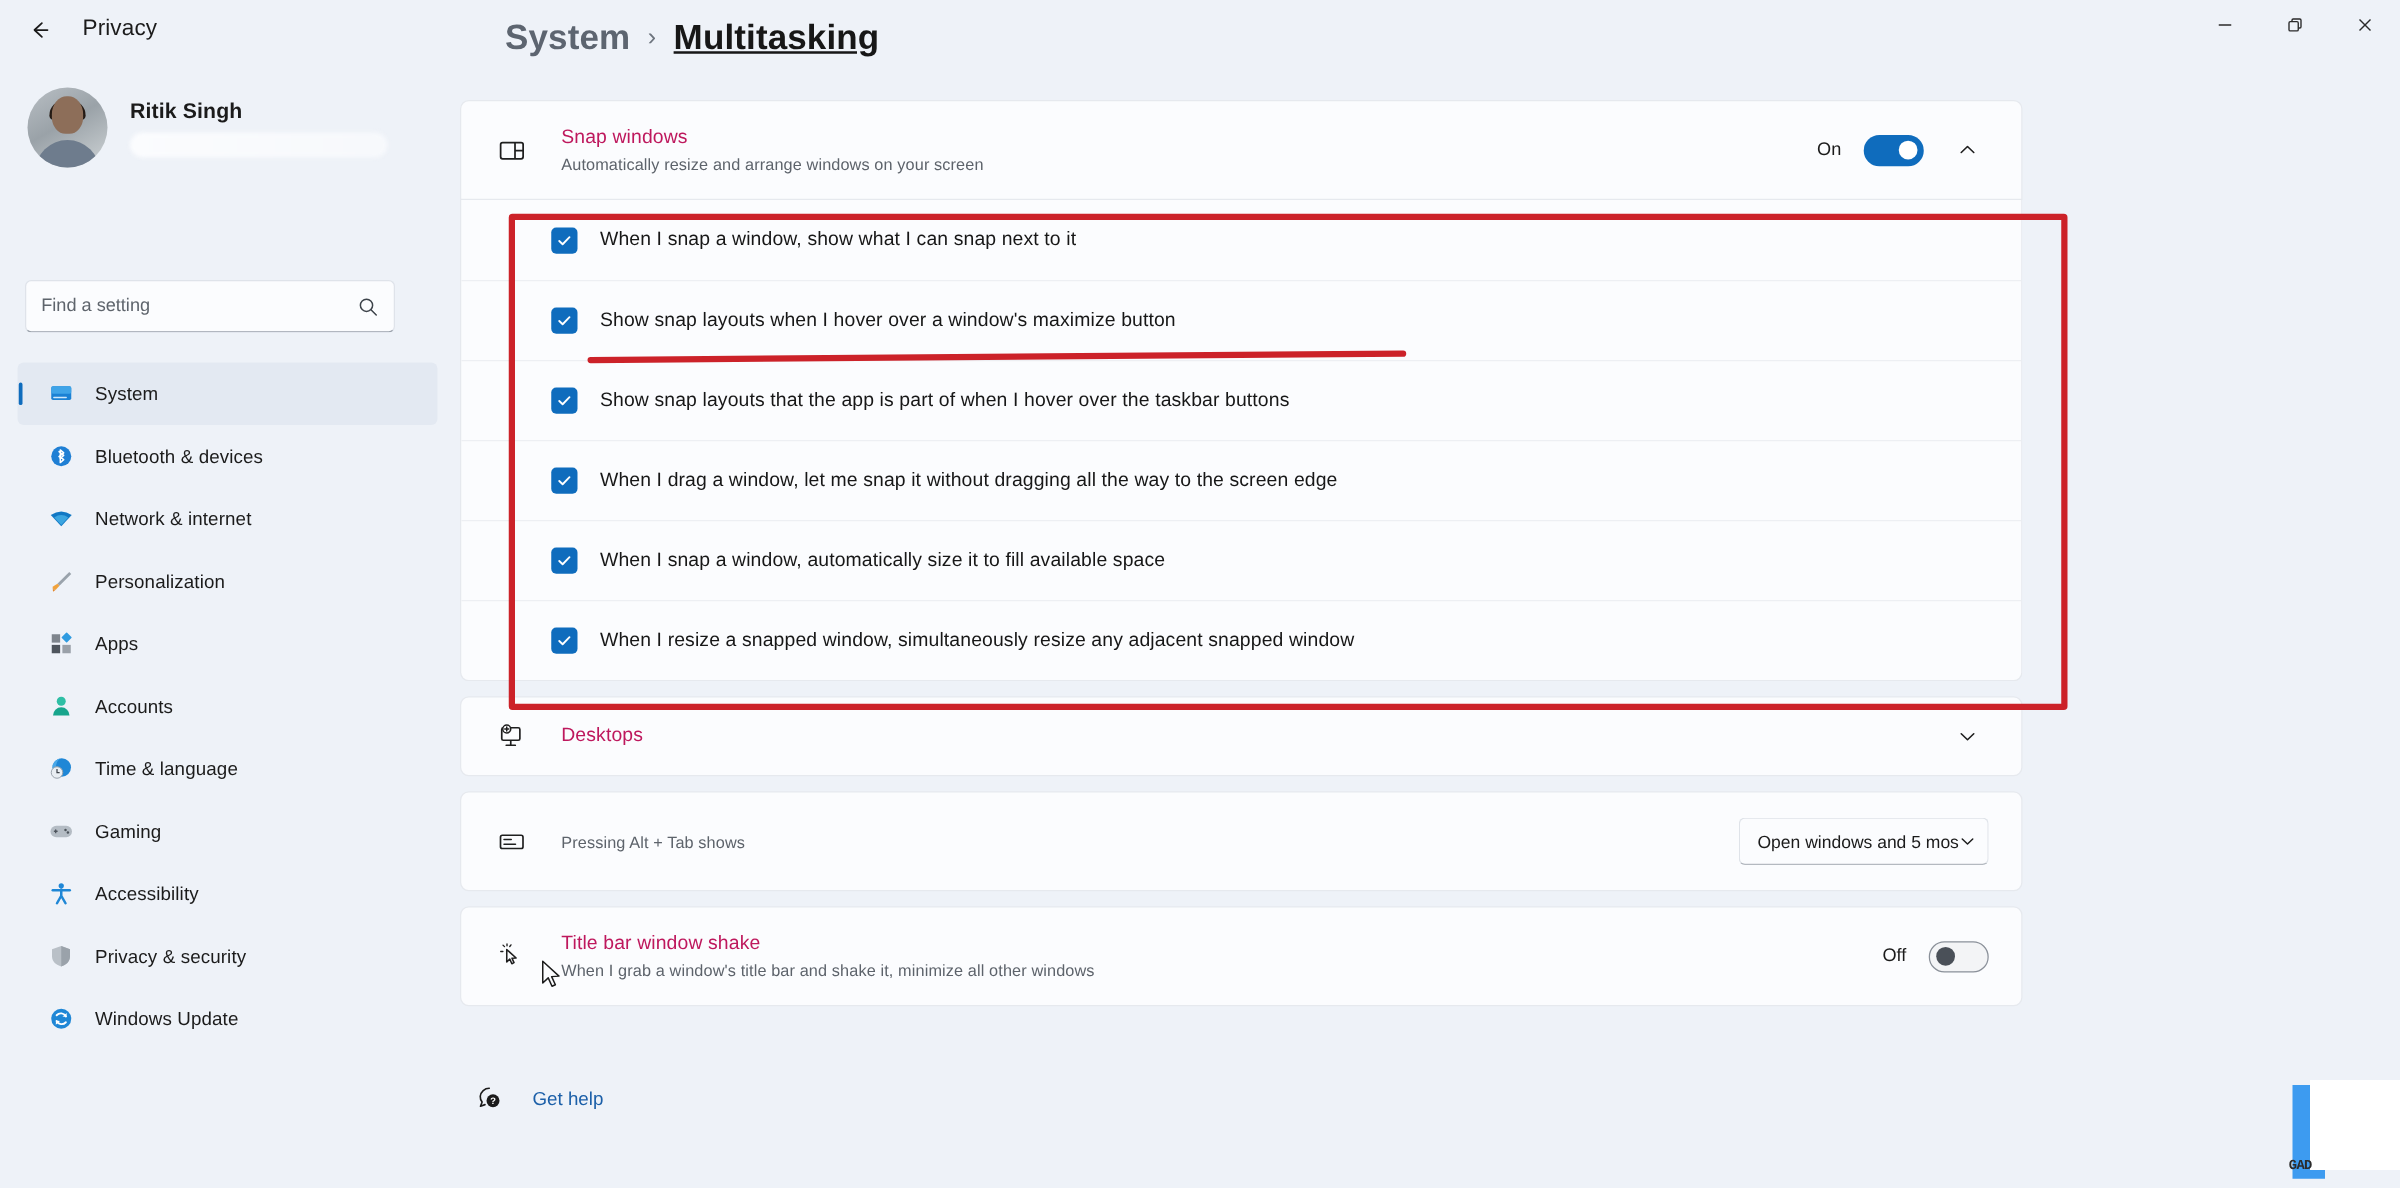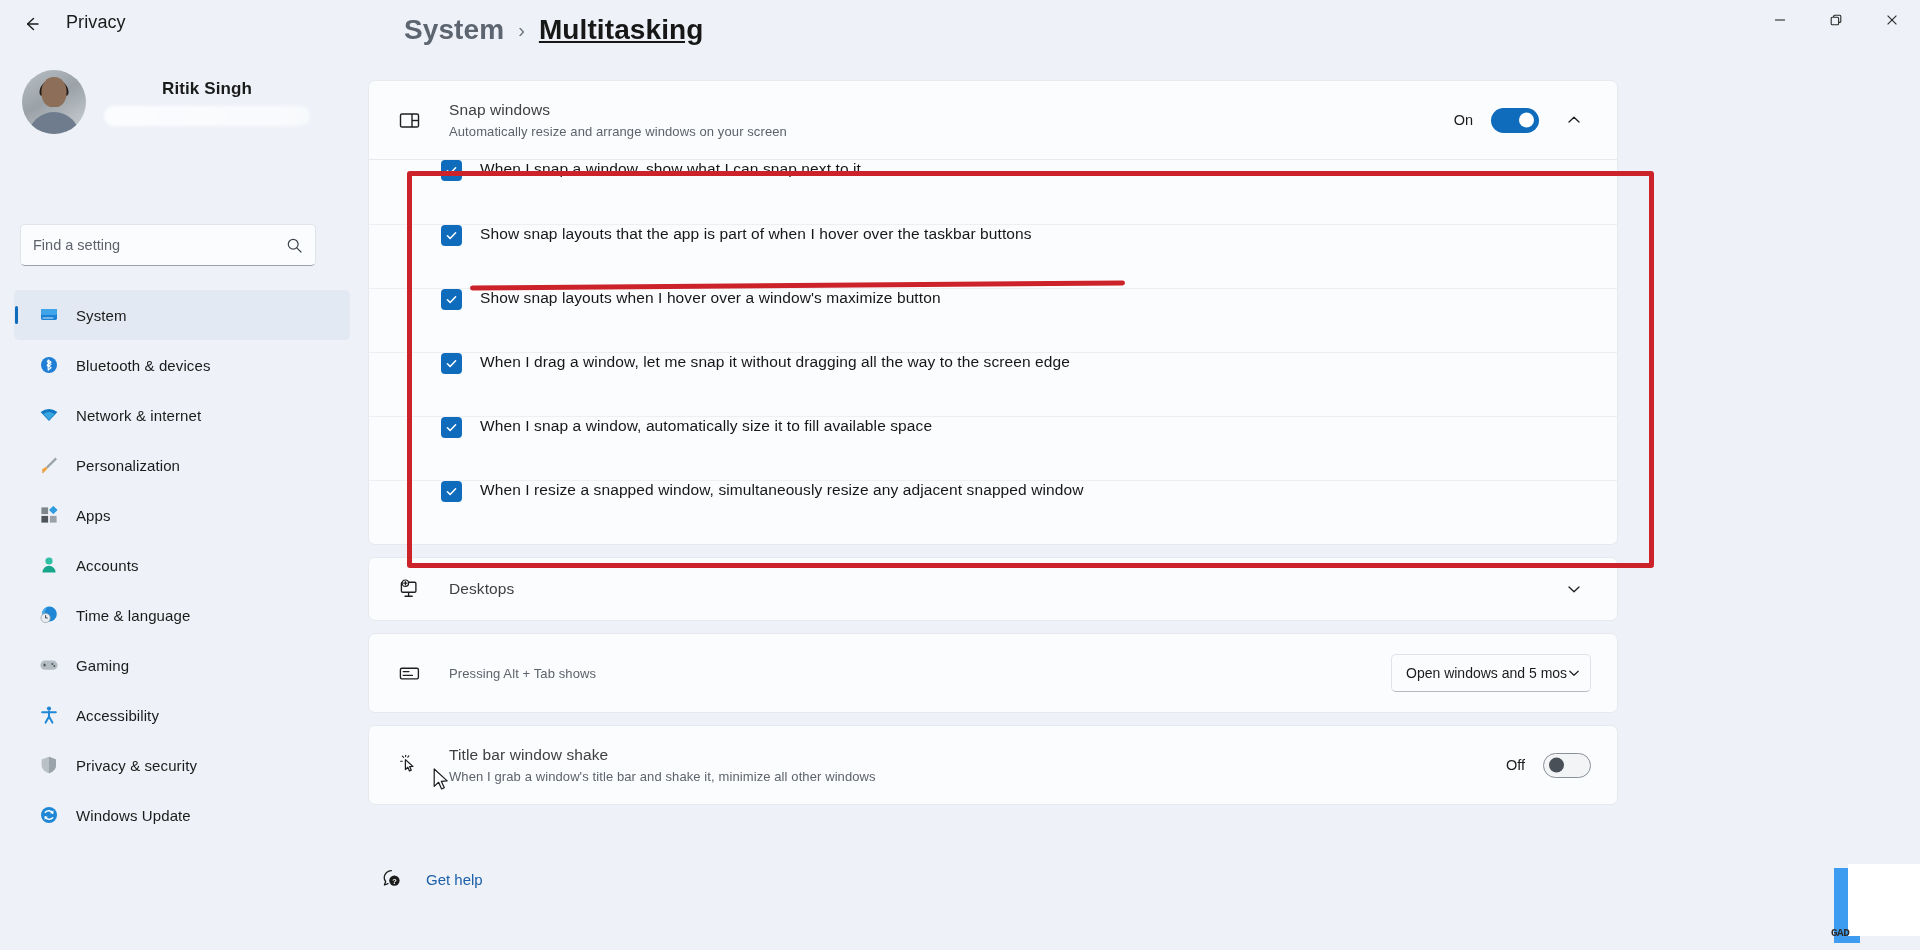--- a/index.html
+++ b/index.html
@@ -98,21 +98,21 @@
     background: #241a14;
   }
   .avatar .body {
     position: absolute;
     left: 50%; bottom: -4px;
     transform: translateX(-50%);
     width: 52px; height: 26px;
     border-radius: 26px 26px 0 0;
     background: #6e7c8d;
   }
-  .profile-text { display: flex; flex-direction: column; gap: 7px; align-items: center; }
+  .profile-text { display: flex; flex-direction: column; gap: 7px; }
   .profile-name {
     font-size: 17px;
     font-weight: 600;
     color: #1b1b1b;
     letter-spacing: .1px;
   }
   .profile-email-blur {
     width: 206px; height: 20px;
     border-radius: 10px;
     background: linear-gradient(90deg,#fbfcfe,#f7f9fc);
@@ -225,21 +225,21 @@
     cursor: pointer;
   }
   .row-icon {
     width: 28px;
     flex: none;
     display: flex; align-items: center; justify-content: center;
     margin-right: 26px;
     color: #1f1f1f;
   }
   .row-text { flex: 1; display: flex; flex-direction: column; gap: 5px; }
-  .row-title { font-size: 15.5px; color: #404040; letter-spacing: .1px; }
+  .row-title { font-size: 15.5px; color: #be185d; letter-spacing: .1px; }
   .row-sub { font-size: 13px; color: #5d636b; letter-spacing: .1px; }
   .row-right { display: flex; align-items: center; gap: 18px; flex: none; }
   .state-label { font-size: 14.5px; color: #1b1b1b; }
 
   .toggle {
     width: 48px; height: 25px;
     border-radius: 13px;
     position: relative;
     cursor: pointer;
     flex: none;
@@ -267,20 +267,21 @@
   
   .check-list {
     background: #fbfcfe;
     border: 1px solid #e6e9ee;
     border-top: none;
     border-radius: 0 0 7px 7px;
     overflow: hidden;
   }
   .check-row {
     display: flex;
+    align-items: center;
     height: 64px;
     padding-left: 72px;
     border-top: 1px solid #edeff3;
     cursor: pointer;
   }
   .check-row:first-child { border-top: none; }
   .cb {
     width: 21px; height: 21px;
     border-radius: 4px;
     background: #0f6cbd;
@@ -614,30 +615,30 @@
         </span>
         <span class="check-label">When I snap a window, show what I can snap next to it</span>
       </div>
 
       <div class="check-row">
         <span class="cb">
           <svg width="13" height="13" viewBox="0 0 13 13">
               <path d="M2.4 6.8 L5.1 9.4 L10.6 3.7" fill="none" stroke="#fff" stroke-width="1.5" stroke-linecap="round" stroke-linejoin="round"></path>
             </svg>
         </span>
-        <span class="check-label">Show snap layouts that the app is part of when I hover over the taskbar buttons</span>
+        <span class="check-label">Show snap layouts when I hover over a window's maximize button</span>
       </div>
 
       <div class="check-row">
         <span class="cb">
           <svg width="13" height="13" viewBox="0 0 13 13">
               <path d="M2.4 6.8 L5.1 9.4 L10.6 3.7" fill="none" stroke="#fff" stroke-width="1.5" stroke-linecap="round" stroke-linejoin="round"></path>
             </svg>
         </span>
-        <span class="check-label">Show snap layouts when I hover over a window's maximize button</span>
+        <span class="check-label">Show snap layouts that the app is part of when I hover over the taskbar buttons</span>
       </div>
 
       <div class="check-row">
         <span class="cb">
           <svg width="13" height="13" viewBox="0 0 13 13">
               <path d="M2.4 6.8 L5.1 9.4 L10.6 3.7" fill="none" stroke="#fff" stroke-width="1.5" stroke-linecap="round" stroke-linejoin="round"></path>
             </svg>
         </span>
         <span class="check-label">When I drag a window, let me snap it without dragging all the way to the screen edge</span>
       </div>

